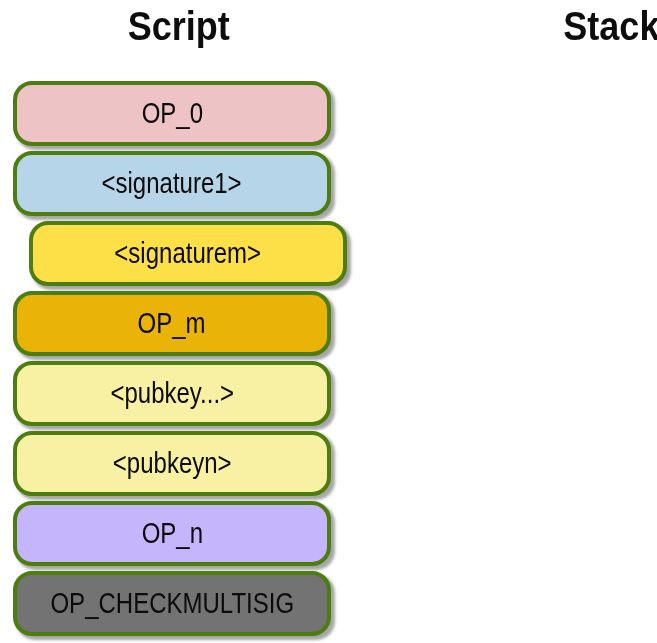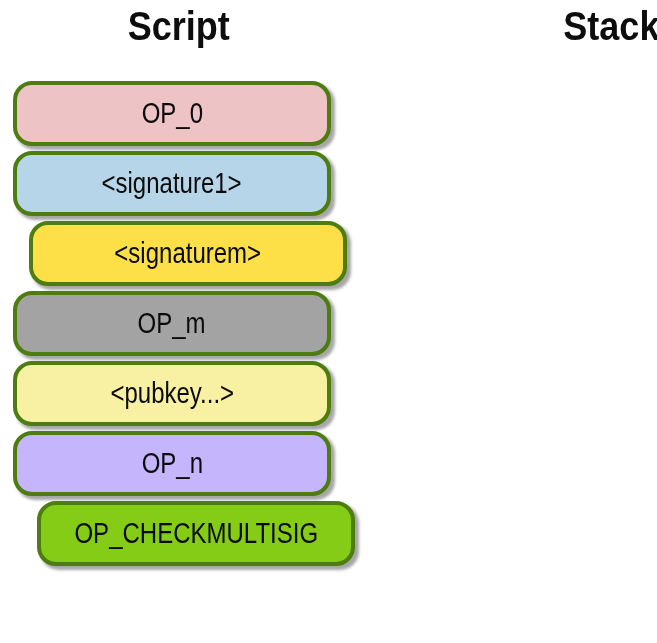--- a/index.html
+++ b/index.html
@@ -86,29 +86,32 @@
   <div class="script-stack" id="script-stack">
       <div class="box" style="background: rgb(238, 195, 198);">
         <span class="box-label">OP_0</span>
       </div>
       <div class="box" style="background: rgb(182, 213, 233); text-align: right;">
         <span class="box-label">&lt;signature1&gt;</span>
       </div>
       <div class="box" style="background: #fde047; margin-left: 16px;">
         <span class="box-label">&lt;signaturem&gt;</span>
       </div>
-      <div class="box" style="background: #a3a3a3;">
+      <div class="box" style="background: #eab308;">
         <span class="box-label">OP_m</span>
       </div>
       <div class="box" style="background: rgb(248, 240, 162); align-items: center;">
         <span class="box-label">&lt;pubkey...&gt;</span>
       </div>
+      <div class="box" style="background: rgb(248, 240, 162);">
+        <span class="box-label">&lt;pubkeyn&gt;</span>
+      </div>
       <div class="box" style="background: #c4b5fd;">
         <span class="box-label">OP_n</span>
       </div>
-      <div class="box" style="background: #84cc16; margin-left: 24px;">
+      <div class="box" style="background: #737373;">
         <span class="box-label">OP_CHECKMULTISIG</span>
       </div>
     </div>
 
   <div class="stack-area"></div>
 
 </div>
 
 </body></html>

